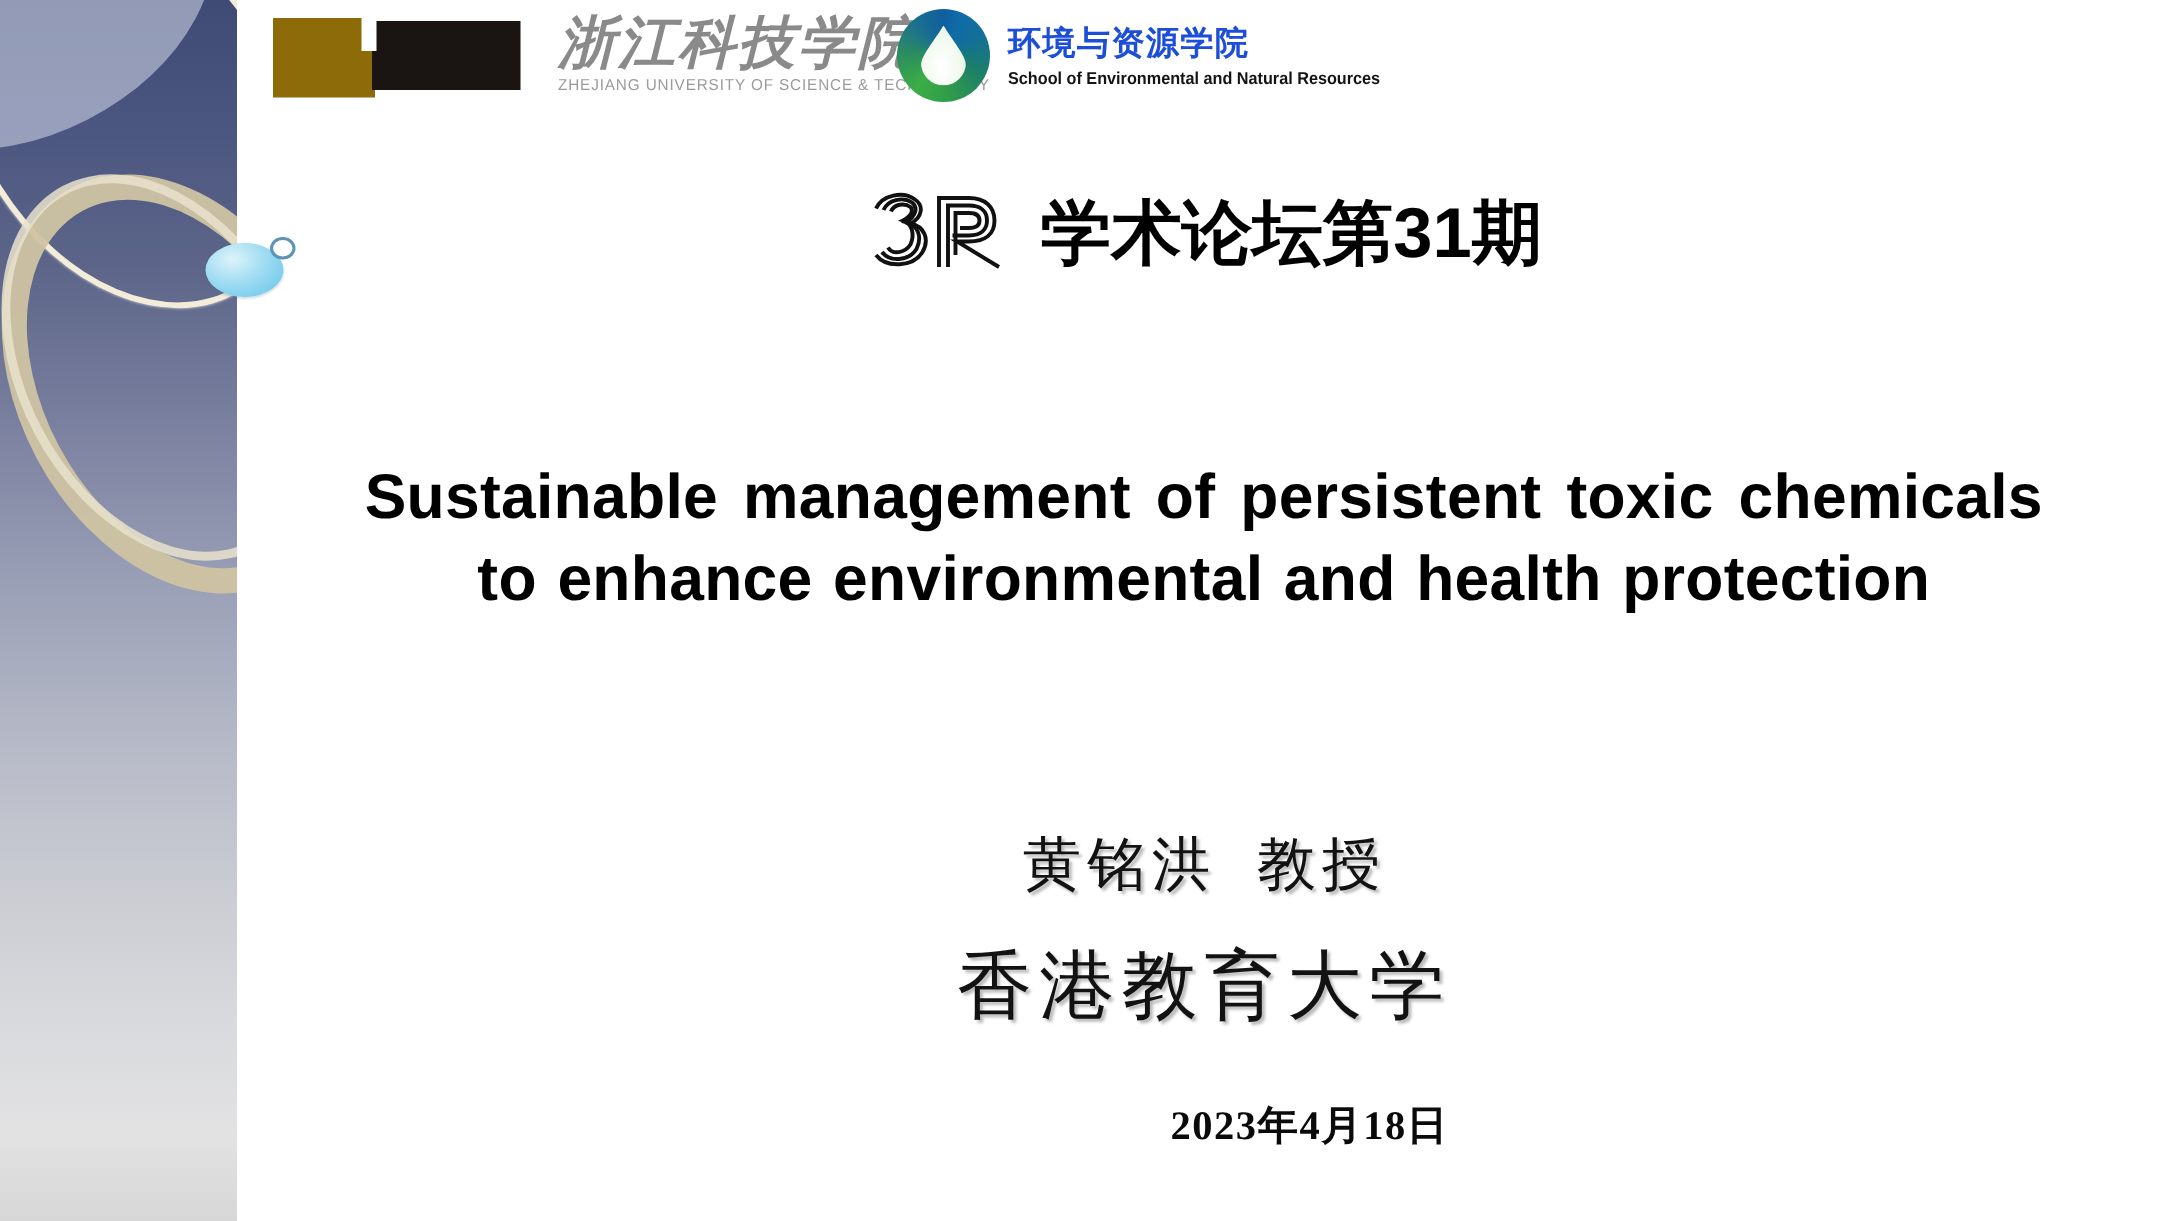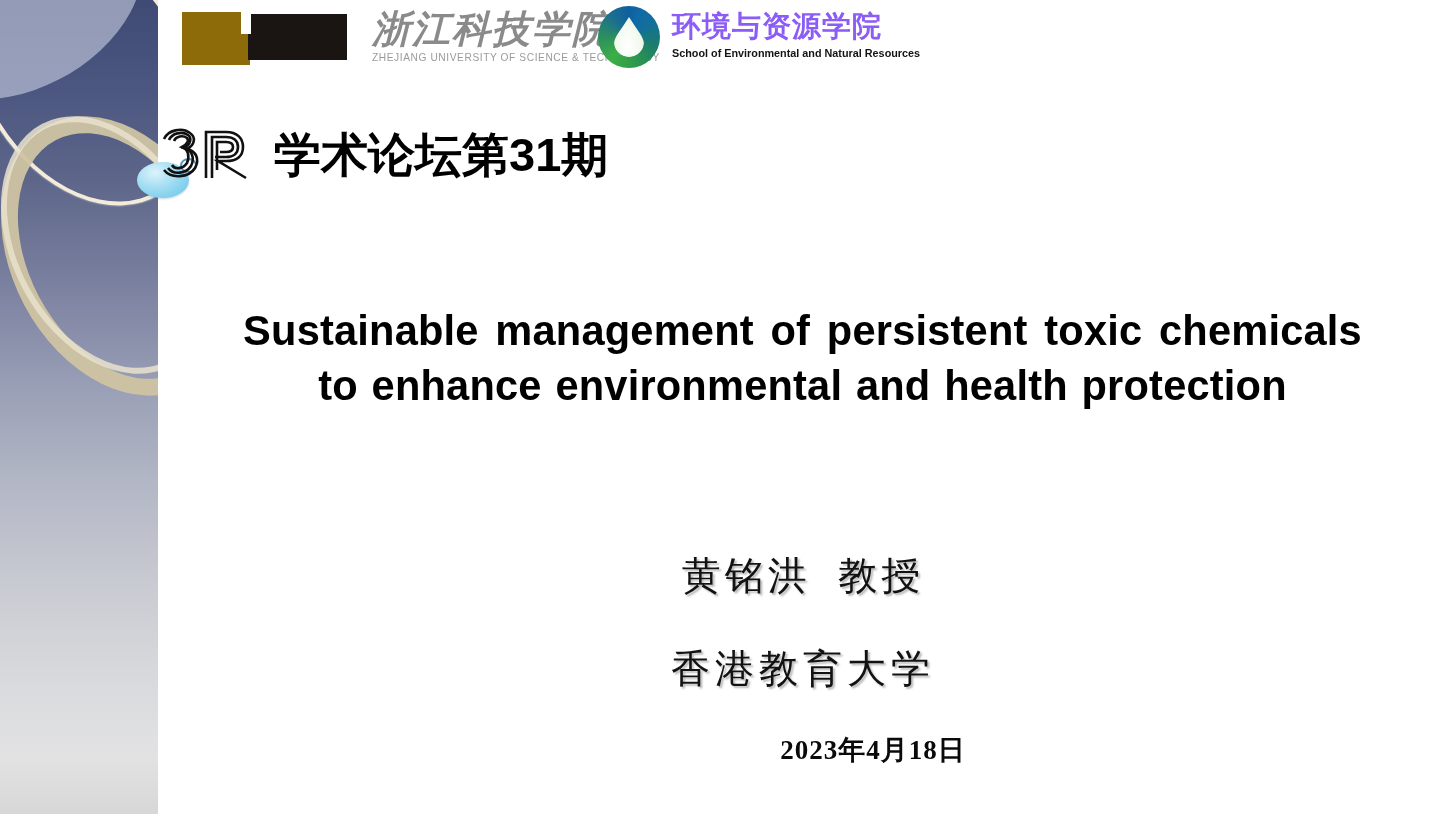--- a/index.html
+++ b/index.html
@@ -227,26 +227,26 @@
     height: 40px;
     background: radial-gradient(ellipse at 45% 70%, #ffffff 0%, #f2faf0 50%, #d9ecd2 100%);
     border-radius: 50% 50% 50% 50% / 62% 62% 38% 38%;
     transform: rotate(0deg);
     clip-path: path("M15 0 C 23 13, 30 20, 30 27 C 30 35, 23 40, 15 40 C 7 40, 0 35, 0 27 C 0 20, 7 13, 15 0 Z");
   }
   .senr-text {
     margin-left: 12px;
   }
   .senr-cn {
-    font-family: Liberation Mono, monospace;
-    font-weight: 700;
-    font-size: 29px;
+    font-family: Liberation Serif, serif;
+    font-weight: 700;
+    font-size: 22px;
     line-height: 30px;
     letter-spacing: 1px;
-    color: #8b5cf6;
+    color: #1d4ed8;
     white-space: nowrap;
   }
   .senr-en {
     font-family: "Liberation Sans", sans-serif;
     font-weight: 700;
     font-size: 11.5px;
     line-height: 14px;
     color: #141414;
     white-space: nowrap;
     transform: scaleX(0.94);
@@ -255,21 +255,21 @@
   }
 
   
   .forum-line {
     position: absolute;
     left: 158px;
     top: 126px;
     width: 1290px;
     display: flex;
     align-items: center;
-    justify-content: flex-start;
+    justify-content: center;
     gap: 18px;
   }
   .logo-3r {
     display: block;
     flex: none;
   }
   .forum-title {
     font-family: "Liberation Sans", sans-serif;
     font-weight: 700;
     font-size: 47px;
@@ -313,24 +313,24 @@
     text-shadow: 2px 2px 2px rgba(130,130,130,0.55);
     white-space: nowrap;
   }
   .speaker-name {
     font-size: 39px;
     line-height: 54px;
     letter-spacing: 4px;
     font-family: Liberation Mono, monospace;
   }
   .speaker-affil {
-    font-size: 39px;
+    font-size: 50px;
     line-height: 54px;
     letter-spacing: 5px;
-    margin-top: 36px;
+    margin-top: 24px;
   }
 
   .date-line {
     position: absolute;
     left: 158px;
     top: 733px;
     width: 1430px;
     text-align: center;
     font-family: "Liberation Serif", serif;
     font-weight: 700;

